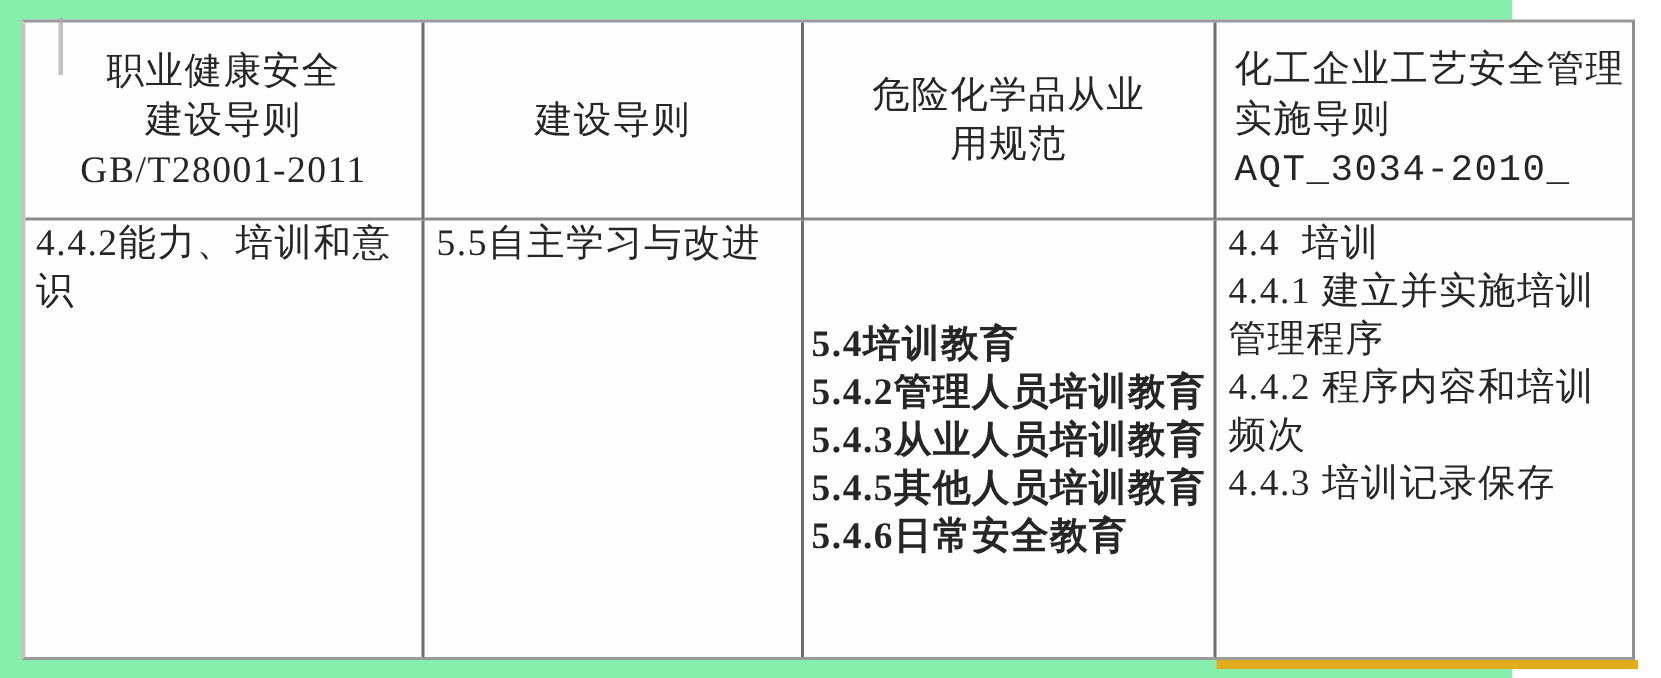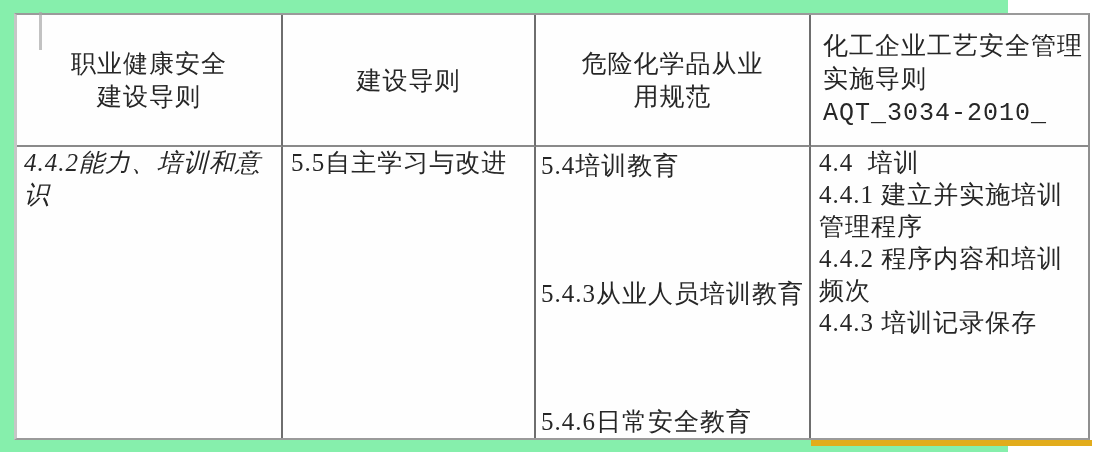--- a/index.html
+++ b/index.html
@@ -47,24 +47,24 @@
     padding-left: 12px;
     padding-right: 4px;
     font-family: Liberation Mono, monospace;
   }
   .bdy {
     display: flex;
     flex-direction: column;
     line-height: 32px;
   }
   .bdy.center { }
-  .bdy.top { justify-content: space-between; padding-top: 3px; }
+  .bdy.top { justify-content: center; padding-top: 3px; font-weight: bold; }
   .line { white-space: pre-wrap; }
   .bdy .line { width: 100%; }
-  .cell-c1 { padding-left: 7px; padding-right: 19px; font-style: italic; }
+  .cell-c1 { padding-left: 7px; padding-right: 19px; }
   .cell-c2 { padding-left: 8px; padding-right: 16px; }
   .cell-c3 { padding-left: 5px; padding-right: 3px; }
   .cell-c4 { padding-left: 8px; padding-right: 4px; }
   .highlight-marker {
     position: absolute;
     left: 811px; top: 440px;
     width: 281px; height: 6px;
   }
   .scan-artifact {
     position: absolute;
@@ -77,20 +77,21 @@
 </head>
 <body>
 
 <div class="page">
 
   <div class="std-table">
 
     <div class="cell hdr v-line">
       <div class="line">职业健康安全</div>
       <div class="line">建设导则</div>
+      <div class="line">GB/T28001-2011</div>
     </div>
 
     <div class="cell hdr v-line">
       <div class="line">建设导则</div>
     </div>
 
     <div class="cell hdr v-line">
       <div class="line">危险化学品从业</div>
       <div class="line">用规范</div>
     </div>
@@ -103,21 +104,23 @@
     <div class="cell bdy center v-line cell-c1">
       <div class="line">4.4.2能力、培训和意识</div>
     </div>
 
     <div class="cell bdy center v-line cell-c2">
       <div class="line">5.5自主学习与改进</div>
     </div>
 
     <div class="cell bdy top v-line cell-c3">
       <div class="line">5.4培训教育</div>
+      <div class="line">5.4.2管理人员培训教育</div>
       <div class="line">5.4.3从业人员培训教育</div>
+      <div class="line">5.4.5其他人员培训教育</div>
       <div class="line">5.4.6日常安全教育</div>
     </div>
 
     <div class="cell bdy center cell-c4">
       <div class="line">4.4  培训</div>
       <div class="line">4.4.1 建立并实施培训管理程序</div>
       <div class="line">4.4.2 程序内容和培训频次</div>
       <div class="line">4.4.3 培训记录保存</div>
     </div>
 

